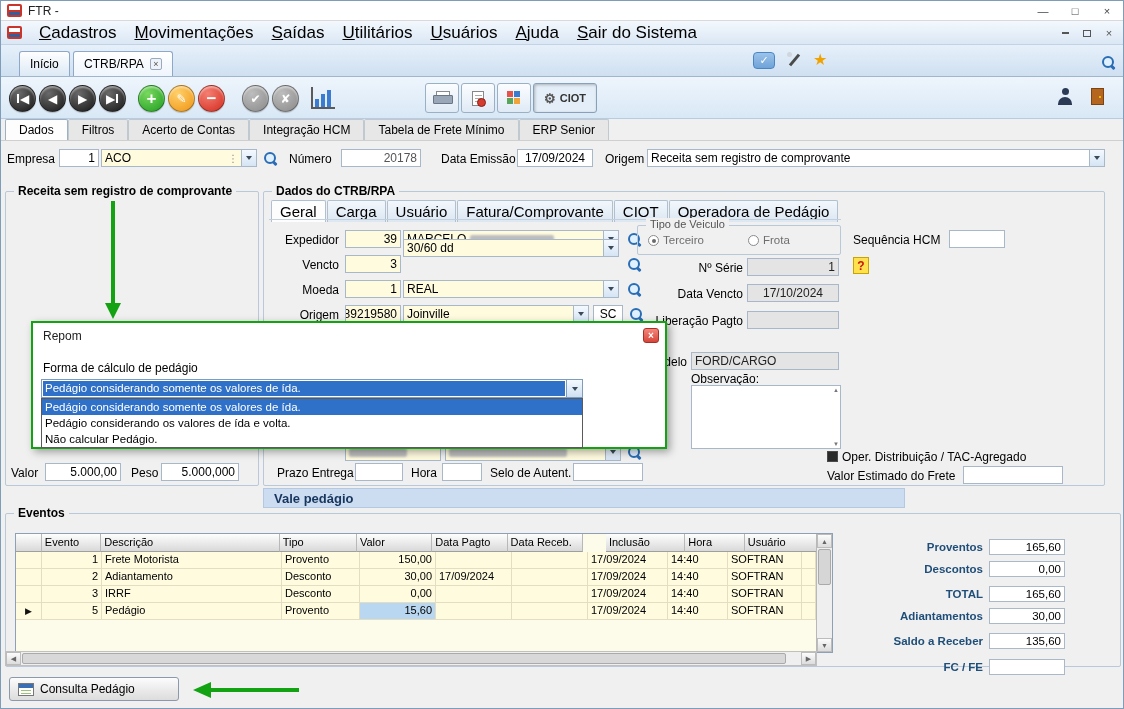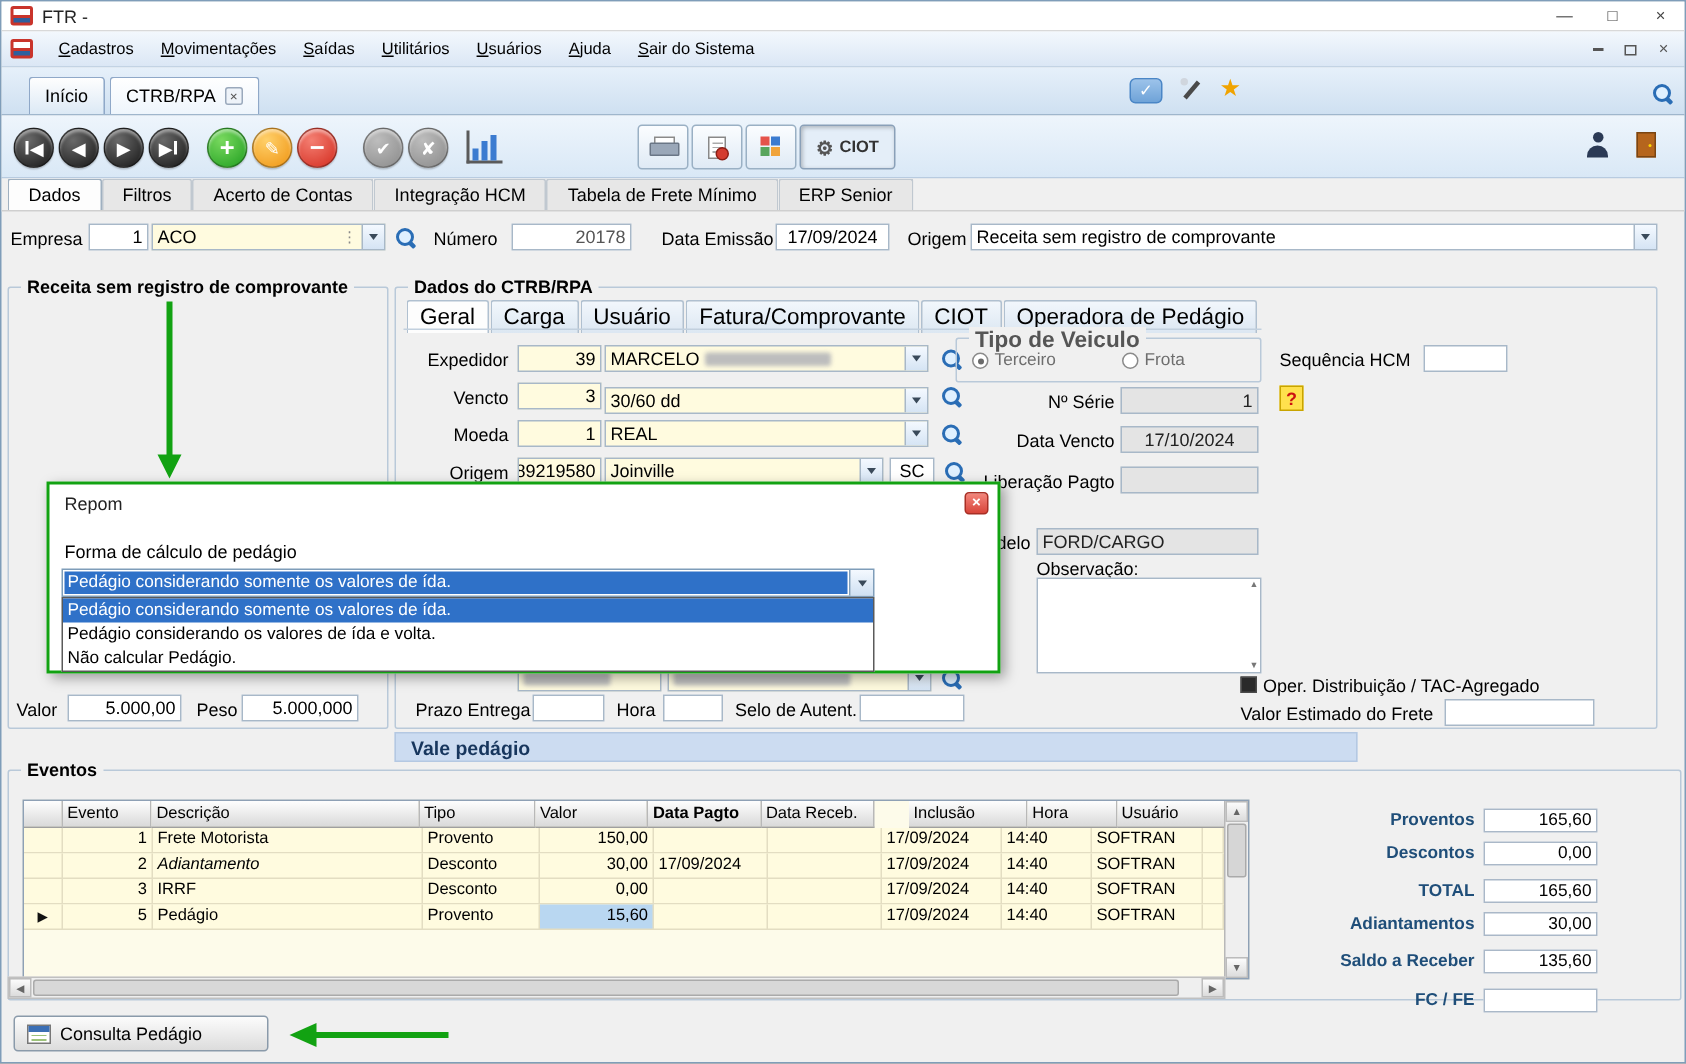--- a/index.html
+++ b/index.html
@@ -13,21 +13,21 @@
   .app-icon::before{content:'';position:absolute;left:2px;top:2px;width:11px;height:4px;background:#fff}
   .app-icon::after{content:'';position:absolute;left:2px;bottom:2px;width:11px;height:3px;background:#2e5f9e}
   .title-text{margin-left:6px;font-size:12px;color:#222}
   .win-controls{margin-left:auto;display:flex;height:100%}
   .wbtn{width:32px;height:100%;display:flex;align-items:center;justify-content:center;font-size:11px;color:#444;cursor:pointer}
 
   
   .menubar{position:absolute;left:0;top:20px;width:100%;height:24px;background:linear-gradient(#f3f8fd,#dbe7f5);border-bottom:1px solid #c3d3e4;display:flex;align-items:center}
   .menubar .app-icon{width:15px;height:13px}
   #menubar-items{display:flex;margin-left:8px}
-  .menu-item{padding:0 9px;line-height:24px;font-size:11px;cursor:pointer;white-space:nowrap}
+  .menu-item{padding:0 9px;line-height:24px;font-size:17px;cursor:pointer;white-space:nowrap}
   .menu-item u{text-decoration:underline}
   .mdi{position:absolute;right:6px;top:0;height:24px;display:flex;align-items:center;gap:6px}
   .mdi-btn{width:16px;height:16px;display:flex;align-items:center;justify-content:center;color:#555;font-size:11px;cursor:pointer}
   .mdi-dash{width:7px;height:2px;background:#555}
   .mdi-box{width:8px;height:7px;border:1px solid #555}
 
   
   .tabrow{position:absolute;left:0;top:44px;width:100%;height:32px;background:linear-gradient(#e6f0fa,#cfe0f1);border-bottom:1px solid #9fb6cc}
   .doc-tab{position:absolute;bottom:0;height:25px;display:flex;align-items:center;gap:6px;padding:0 10px;font-size:12px;border:1px solid #8fa8c8;border-bottom:none;border-radius:3px 3px 0 0;background:linear-gradient(#fefefe,#dce9f5);cursor:pointer}
   .doc-tab.active{background:linear-gradient(#ffffff,#eef5fc)}
@@ -92,21 +92,21 @@
   .combo.yellow{background:var(--field_yellow,#fffbdf)}
   .combo .cv{white-space:nowrap;overflow:hidden}
   .combo .dd{position:absolute;right:0;top:0;bottom:0;width:15px;background:linear-gradient(#f4f9ff,#d5e4f4);border-left:1px solid #a8b8c8;display:flex;align-items:center;justify-content:center}
   .tri{width:0;height:0;border-left:3.5px solid transparent;border-right:3.5px solid transparent;border-top:4px solid #3a4a5a}
   .dots{color:#8a8a8a;margin-left:auto;font-size:10px}
   .blur{display:inline-block;height:9px;background:#bdbdbd;border-radius:2px;filter:blur(1.3px);margin-left:4px}
 
   
   .gbox{position:absolute;border:1px solid #b9c9d9;border-radius:2px}
   .gbox .cap{position:absolute;top:-8px;left:8px;background:#f0f0f0;padding:0 4px;font-weight:bold;font-size:12px;white-space:nowrap}
-  .gbox .cap.gray-cap{font-weight:bold;color:#555;font-size:15px}
+  .gbox .cap.gray-cap{font-weight:normal;color:#555;font-size:11px}
   .radio{position:absolute;width:11px;height:11px;border-radius:50%;border:1px solid #8a8a8a;background:#fff;display:inline-block;cursor:pointer}
   .radio.sel::after{content:'';position:absolute;left:2.5px;top:2.5px;width:4px;height:4px;border-radius:50%;background:#6a6a6a}
   .rlbl{position:absolute;font-size:11.5px;color:#6e6e6e;white-space:nowrap}
   .chk{position:absolute;width:11px;height:11px;border:1px solid #4a4a4a;background:#2a2a2a;cursor:pointer}
   .help{position:absolute;width:16px;height:17px;background:#ffe14d;border:1px solid #c8a400;color:#cc1111;font-weight:bold;font-size:12px;display:flex;align-items:center;justify-content:center;cursor:pointer}
   .obs-box{position:absolute;border:1px solid #a8b8c8;background:#fff}
   .obs-box .obs-up,.obs-box .obs-dn{position:absolute;right:1px;font-size:6px;color:#777;cursor:pointer}
   .obs-box .obs-up{top:1px}
   .obs-box .obs-dn{bottom:1px}
   .tabline{position:absolute;background:#c2d0de}
@@ -324,21 +324,21 @@
     <span class="cv">MARCELO</span>
     <span class="blur" style="width:84px"></span>
     <span class="dd">
         <span class="tri"></span>
       </span>
   </div>
   <span class="lens" style="left:626px;top:231px"></span>
 
   <div class="lbl" style="left:270px;top:257px;width:68px;text-align:right">Vencto</div>
   <div class="field yellow right" style="left:344px;top:254px;width:56px">3</div>
-  <div class="combo yellow" style="left:402px;top:257px;width:216px">
+  <div class="combo yellow" style="left:402px;top:238px;width:216px">
     <span class="cv">30/60 dd</span>
     <span class="dd">
         <span class="tri"></span>
       </span>
   </div>
   <span class="lens" style="left:626px;top:256px"></span>
 
   <div class="lbl" style="left:270px;top:282px;width:68px;text-align:right">Moeda</div>
   <div class="field yellow right" style="left:344px;top:279px;width:56px">1</div>
   <div class="combo yellow" style="left:402px;top:279px;width:216px">
@@ -436,21 +436,21 @@
   <div class="gbox" style="left:4px;top:512px;width:1116px;height:154px">
     <span class="cap">Eventos</span>
   </div>
   <div class="grid" style="left:14px;top:532px;width:818px;height:120px">
     <div id="grid-header" class="ghd">
         <div class="hc" style="width: 26px;"></div>
         <div class="hc" style="width: 60px;">Evento</div>
         <div class="hc" style="width: 180px;">Descrição</div>
         <div class="hc" style="width: 78px;">Tipo</div>
         <div class="hc" style="width: 76px;">Valor</div>
-        <div class="hc" style="width: 76px; font-weight: bold;">Data Pagto</div>
+        <div class="hc" style="width: 76px;">Data Pagto</div>
         <div class="hc" style="width: 76px;">Data Receb.</div>
         <div class="hc" style="width: 80px; margin-left: 23px;">Inclusão</div>
         <div class="hc" style="width: 60px;">Hora</div>
         <div class="hc" style="width: 74px;">Usuário</div>
         <div class="hc" style="width: 14px;">(</div>
       </div>
     <div id="grid-body">
         <div class="gr">
           <div class="gc ind" style="width: 26px;"></div>
           <div class="gc num" style="width: 60px;">1</div>
@@ -460,21 +460,21 @@
           <div class="gc" style="width: 76px;"></div>
           <div class="gc" style="width: 76px;"></div>
           <div class="gc" style="width: 80px;">17/09/2024</div>
           <div class="gc" style="width: 60px;">14:40</div>
           <div class="gc" style="width: 74px;">SOFTRAN</div>
           <div class="gc" style="width: 14px;"></div>
         </div>
         <div class="gr">
           <div class="gc ind" style="width: 26px;"></div>
           <div class="gc num" style="width: 60px;">2</div>
-          <div class="gc" style="width: 180px; font-style: italic;">Adiantamento</div>
+          <div class="gc" style="width: 180px;">Adiantamento</div>
           <div class="gc" style="width: 78px;">Desconto</div>
           <div class="gc num" style="width: 76px;">30,00</div>
           <div class="gc" style="width: 76px;">17/09/2024</div>
           <div class="gc" style="width: 76px;"></div>
           <div class="gc" style="width: 80px;">17/09/2024</div>
           <div class="gc" style="width: 60px;">14:40</div>
           <div class="gc" style="width: 74px;">SOFTRAN</div>
           <div class="gc" style="width: 14px;"></div>
         </div>
         <div class="gr">

